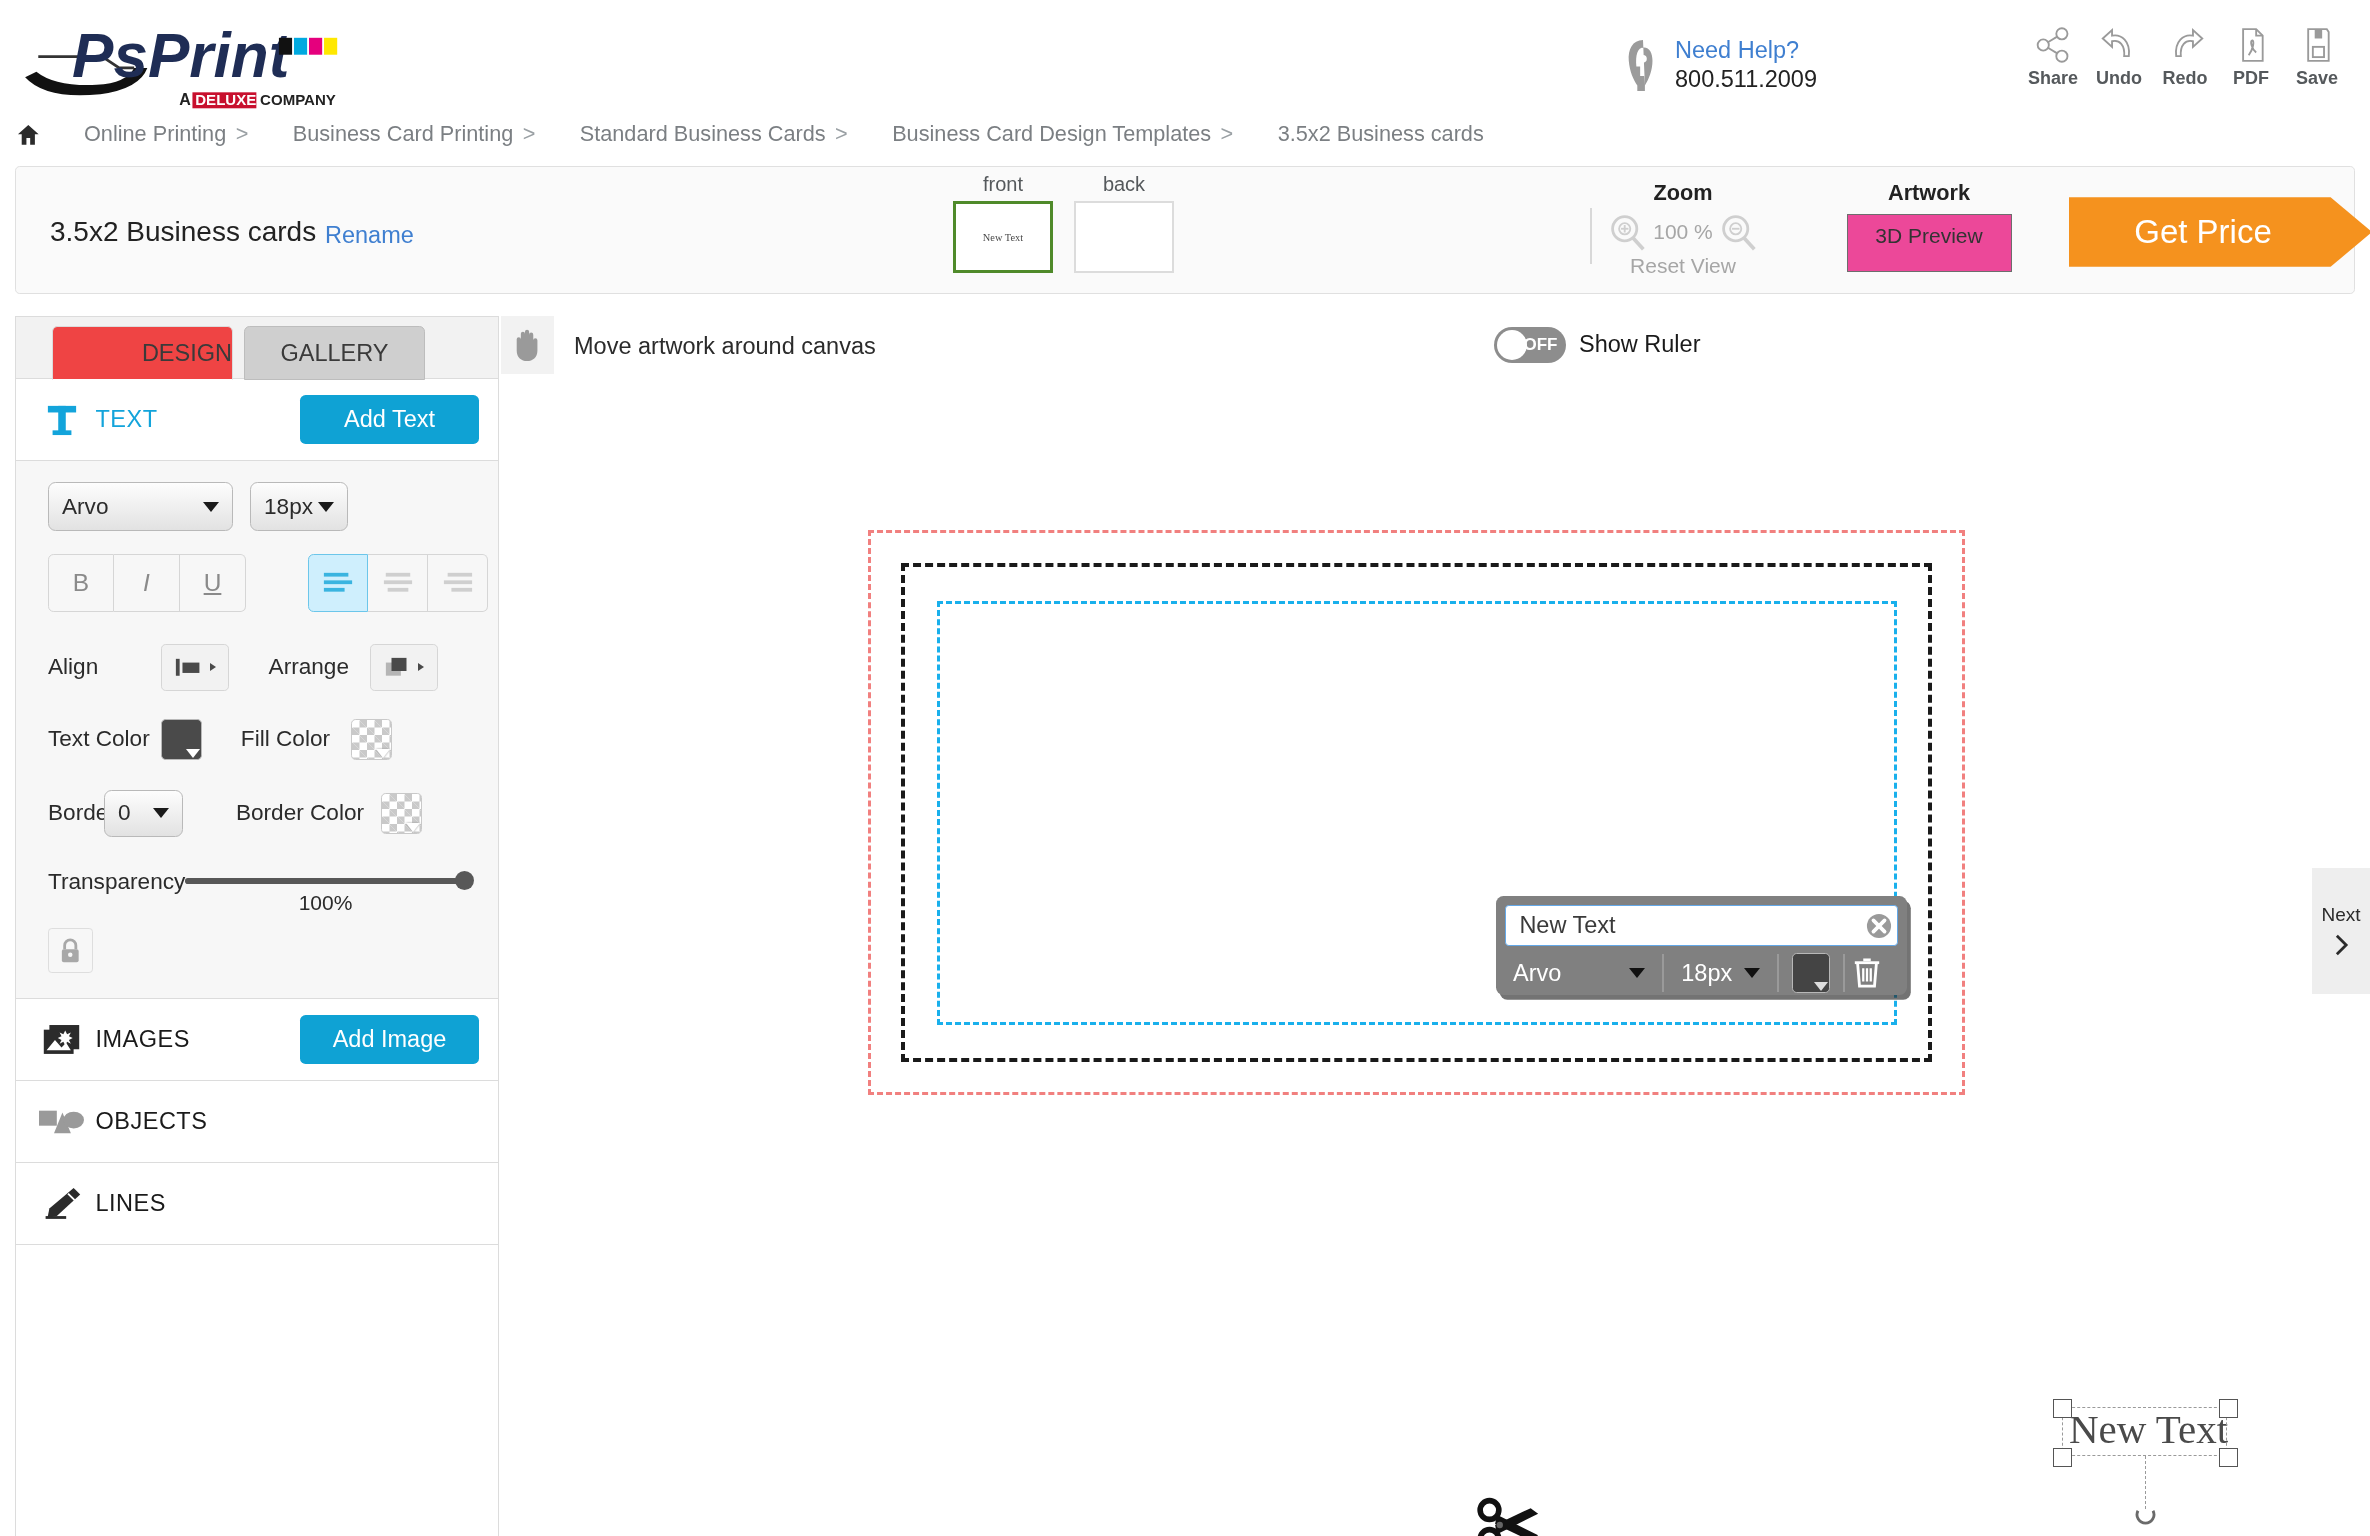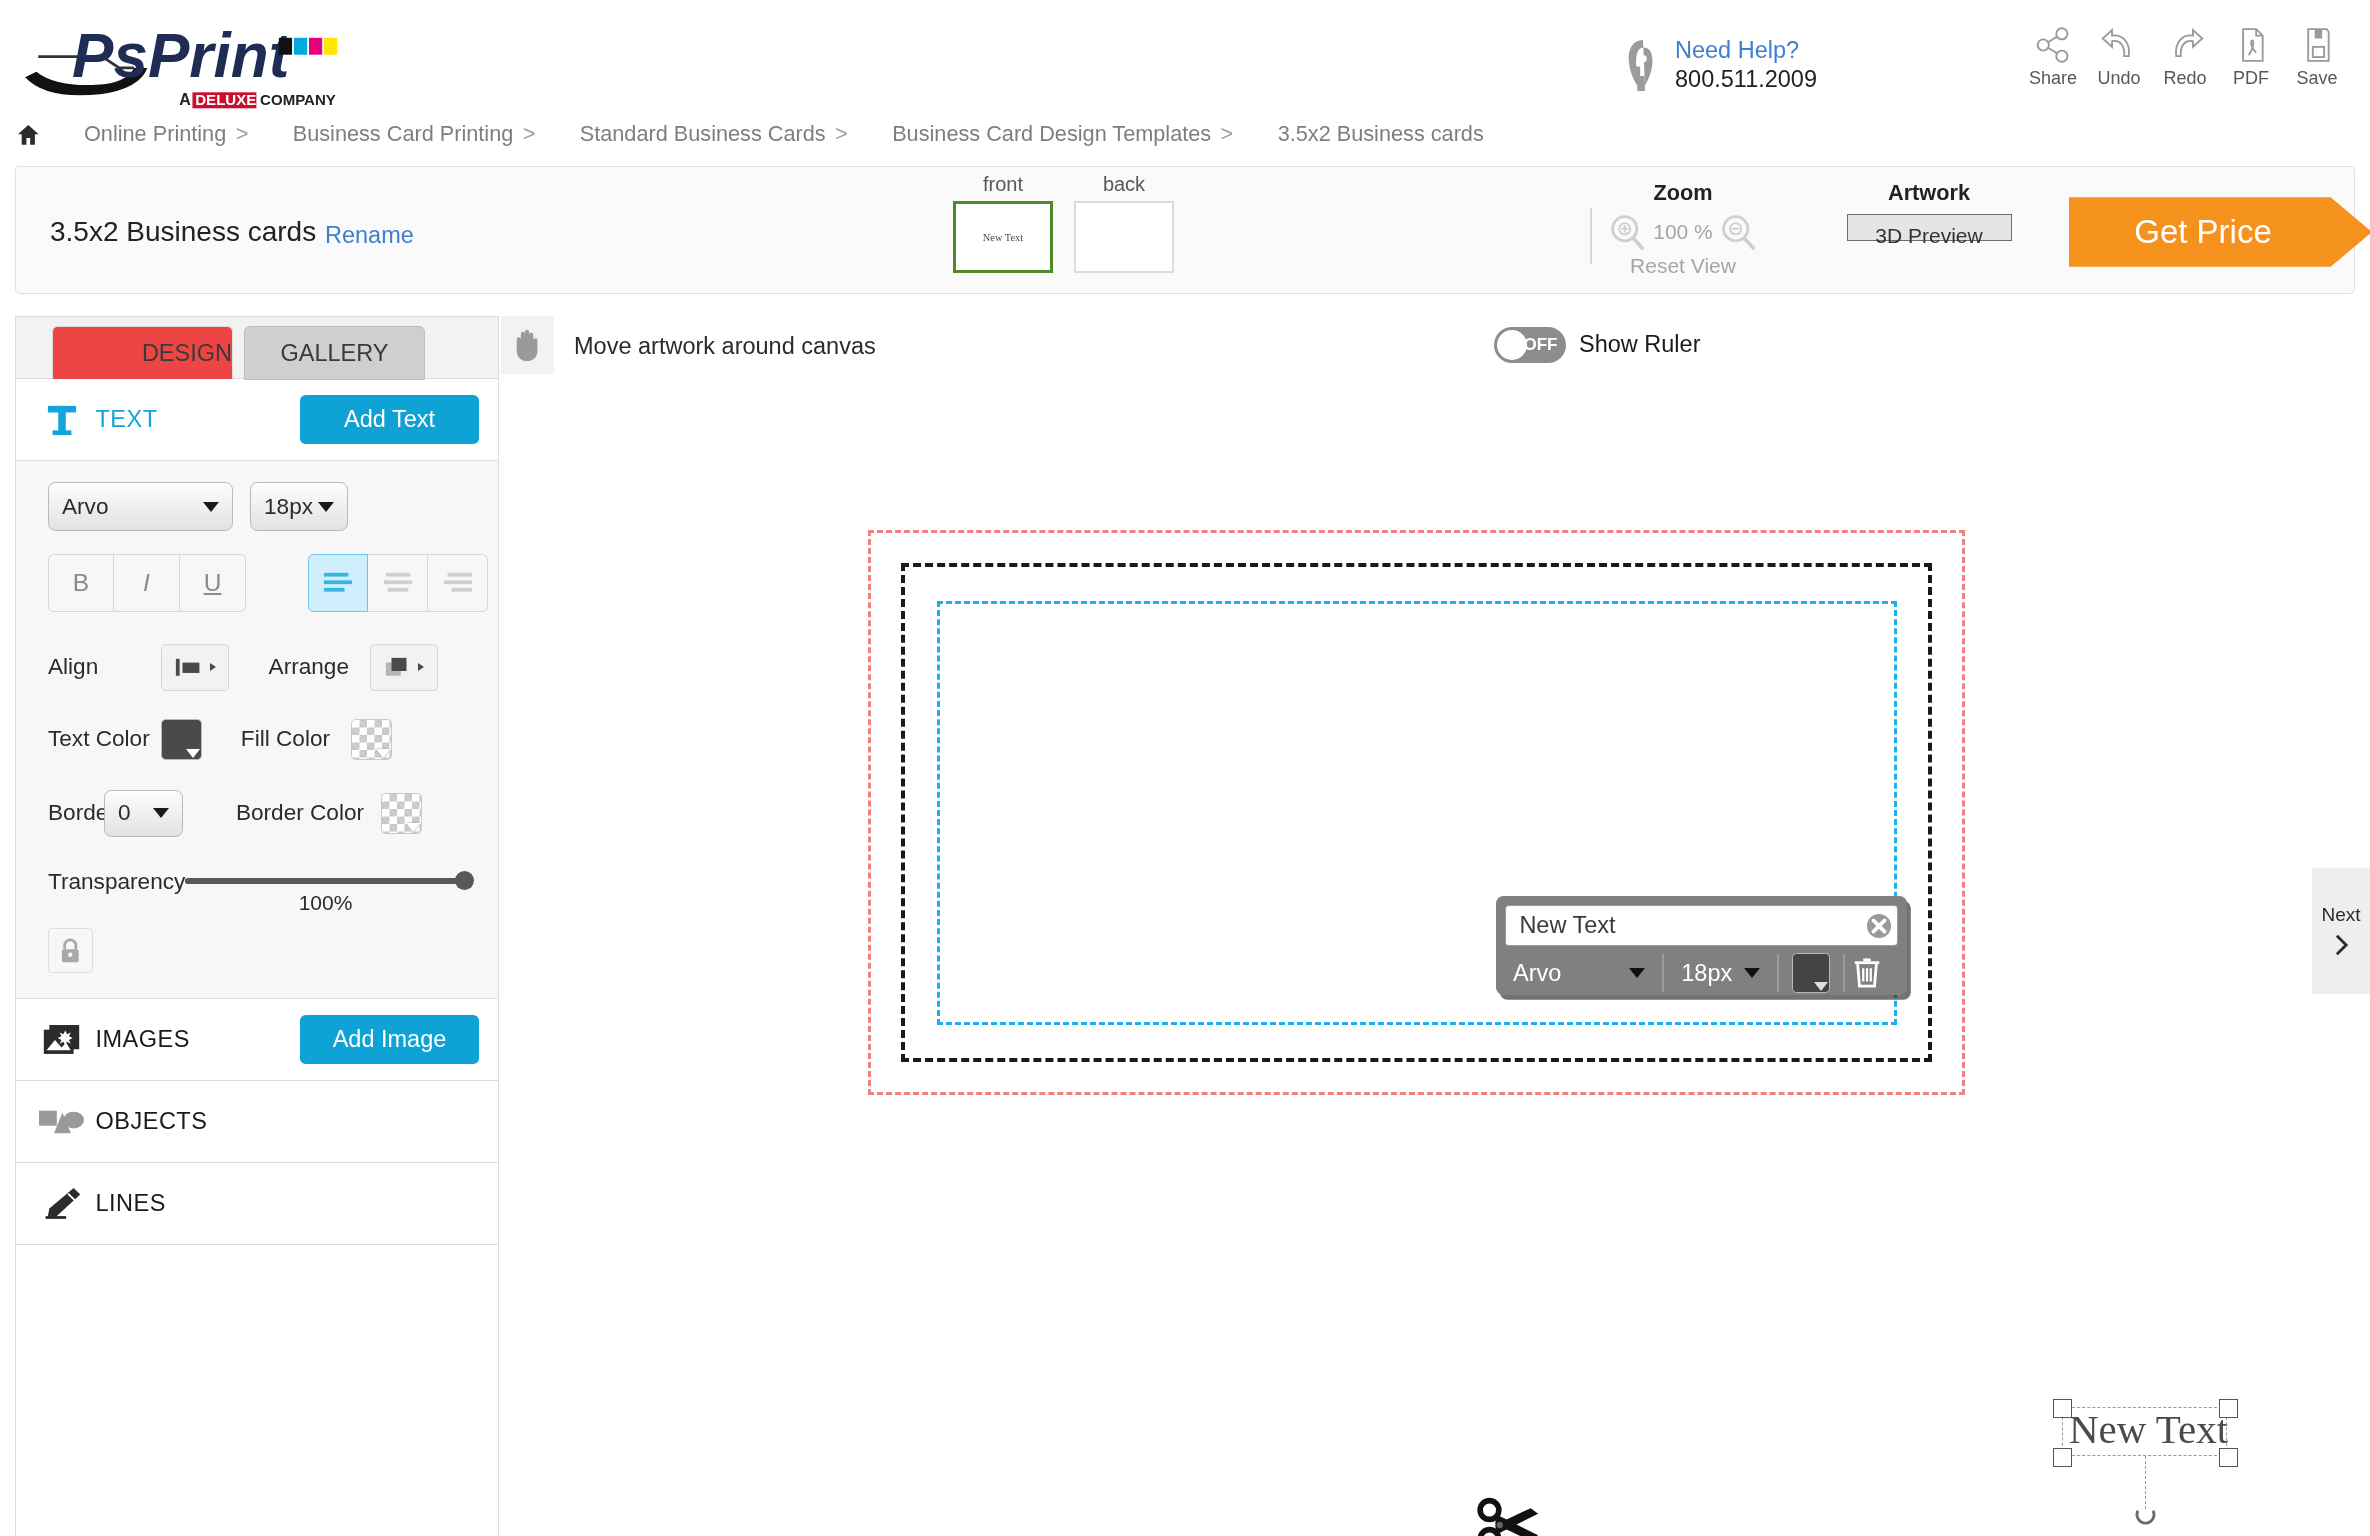--- a/index.html
+++ b/index.html
@@ -17,21 +17,21 @@
 
   .help-block { position: absolute; left: 1624px; top: 36px; display: flex; align-items: center; gap: 13px; }
   .help-icon { width: 38px; height: 55px; }
   .help-text { line-height: 1.25; }
   .help-title { font-size: 23.5px; color: #3f7fd0; }
   .help-phone { font-size: 23.5px; color: #222; }
 
   .tools { position: absolute; left: 2020px; top: 26px; display: flex; gap: 0; }
   .tool { width: 66px; text-align: center; cursor: pointer; }
   .tool svg { display: block; margin: 0 auto 3.8px; }
-  .tool-lbl { font-size: 18px; color: #55595c; }
+  .tool-lbl { font-size: 18px; color: #55595c; font-weight: bold; }
 
   
   .crumb { position: absolute; top: 121px; left: 17px; display: flex; align-items: center; gap: 9.4px; font-size: 21.7px; color: #7b7f83; }
   .crumb a { color: #7b7f83; text-decoration: none; cursor: pointer; margin-left: 35px; }
   .crumb .sep { color: #9aa0a4; }
   .home-ico { width: 22.6px; height: 22.6px; }
 
   
   .projbar {
     position: absolute; top: 166px; left: 15px; width: 2340px; height: 128px;
@@ -51,22 +51,22 @@
   .zoomgrp { position: absolute; left: 1573px; top: 13px; width: 188px; text-align: center; }
   .zoom-cap { font-size: 21.7px; font-weight: bold; color: #222; }
   .zoom-row { display: flex; align-items: center; justify-content: center; gap: 5.6px; margin-top: 5.6px; }
   .zoom-pct { font-size: 21px; color: #a6a6a6; }
   .zoom-reset { font-size: 21px; color: #a6a6a6; margin-top: 1.9px; cursor: pointer; }
   .zdiv { position: absolute; left: 1574px; top: 41px; width: 1.9px; height: 56px; background: #d8d8d8; }
 
   .artgrp { position: absolute; left: 1819px; top: 13px; width: 188px; text-align: center; }
   .art-cap { font-size: 21.7px; font-weight: bold; color: #222; }
   .art-btn {
-    margin: 7.5px auto 0; width: 165px; height: 27px; line-height: 42px;
-    border: 1.9px solid #6d6d6d; background: #e5e5e5; font-size: 21px; color: #333; cursor: pointer;
+    margin: 7.5px auto 0; width: 165px; height: 58px; line-height: 42px;
+    border: 1.9px solid #6d6d6d; background: #ec4899; font-size: 21px; color: #333; cursor: pointer;
   }
 
   .getprice { position: absolute; left: 2053px; top: 30px; width: 303px; height: 70px; cursor: pointer; }
   .getprice-txt { position: absolute; left: 0; top: 0; width: 268px; height: 84px; line-height: 70px; text-align: center; font-size: 33px; color: #fff; }
 
   
   .lpanel { position: absolute; left: 15px; top: 316px; width: 484px; height: 1224px; border: 0.9px solid #dcdcdc; background: #fff; }
   .tabs { position: relative; height: 62px; background: #f2f2f2; border-bottom: 0.9px solid #dcdcdc; }
   .tab { position: absolute; top: 9.4px; height: 54px; line-height: 52px; text-align: center; font-size: 23.5px; color: #3a3a3a; border-radius: 5.6px 5.6px 0 0; cursor: pointer; }
   .tab.active { left: 36px; width: 181px; background: #ef4444; border: 0.9px solid #dcdcdc; border-bottom: 0.9px solid #fff; z-index: 2; text-align: right; }

